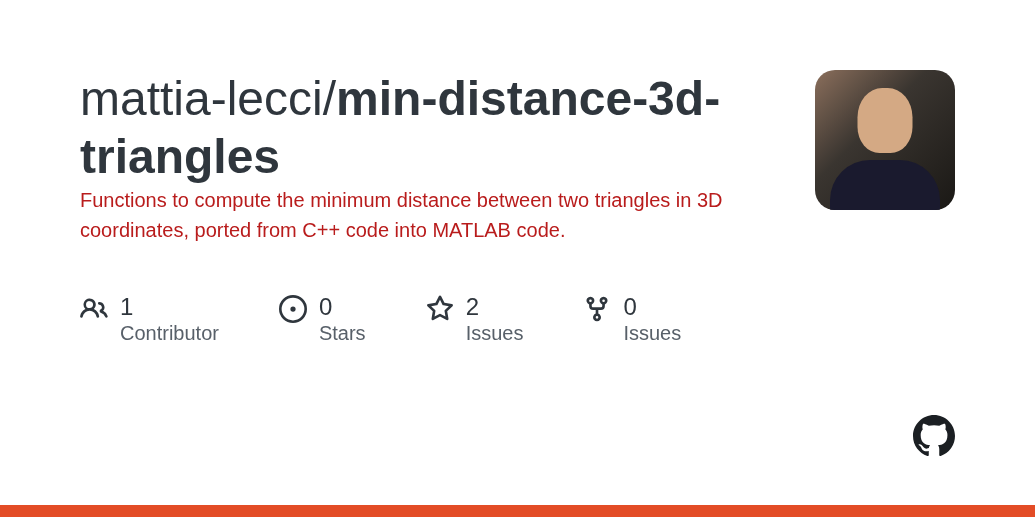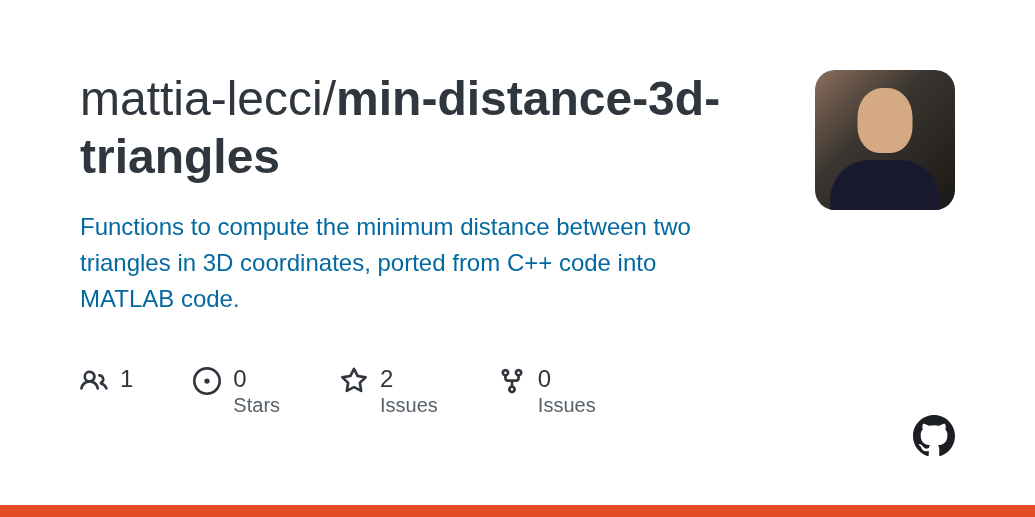--- a/index.html
+++ b/index.html
@@ -27,35 +27,34 @@
       gap: 40px;
     }
     .title-block {
       flex: 1;
     }
     .repo-title {
       font-size: 48px;
       line-height: 1.2;
       color: #2f363d;
       font-weight: 400;
-      margin-bottom: 24px;
     }
     .repo-owner {
       font-weight: 400;
     }
     .repo-name {
       font-weight: 700;
     }
     .slash {
       font-weight: 400;
     }
     .description {
-      font-size: 24px;
+      font-size: 20px;
       line-height: 1.5;
-      color: #0369a1;
+      color: #b91c1c;
       max-width: 650px;
     }
     .avatar {
       width: 140px;
       height: 140px;
       border-radius: 20px;
       background: linear-gradient(135deg, #8b6f5c 0%, #3a3530 40%, #1a1815 100%);
       flex-shrink: 0;
       position: relative;
       overflow: hidden;
@@ -146,20 +145,21 @@
     <div class="avatar"></div>
   </div>
 
   <div class="stats">
     <div class="stat">
       <svg class="stat-icon" viewBox="0 0 16 16" fill="currentColor">
         <path d="M2 5.5a3.5 3.5 0 1 1 5.898 2.549 5.508 5.508 0 0 1 3.034 4.084.75.75 0 1 1-1.482.235 4 4 0 0 0-7.9 0 .75.75 0 0 1-1.482-.236A5.507 5.507 0 0 1 3.102 8.05 3.493 3.493 0 0 1 2 5.5ZM11 4a3.001 3.001 0 0 1 2.22 5.018 5.01 5.01 0 0 1 2.56 3.012.749.749 0 0 1-.885.954.752.752 0 0 1-.549-.514 3.507 3.507 0 0 0-2.522-2.372.75.75 0 0 1-.574-.73v-.352a.75.75 0 0 1 .416-.672A1.5 1.5 0 0 0 11 5.5.75.75 0 0 1 11 4Zm-5.5-.5a2 2 0 1 0-.001 3.999A2 2 0 0 0 5.5 3.5Z"></path>
       </svg>
       <div class="stat-text">
         <span class="stat-value">1</span>
+        <span class="stat-label">Contributor</span>
       </div>
     </div>
 
     <div class="stat">
       <svg class="stat-icon" viewBox="0 0 16 16" fill="currentColor">
         <path d="M8 9.5a1.5 1.5 0 1 0 0-3 1.5 1.5 0 0 0 0 3Z"></path>
         <path d="M8 0a8 8 0 1 1 0 16A8 8 0 0 1 8 0ZM1.5 8a6.5 6.5 0 1 0 13 0 6.5 6.5 0 0 0-13 0Z"></path>
       </svg>
       <div class="stat-text">
         <span class="stat-value">0</span>

